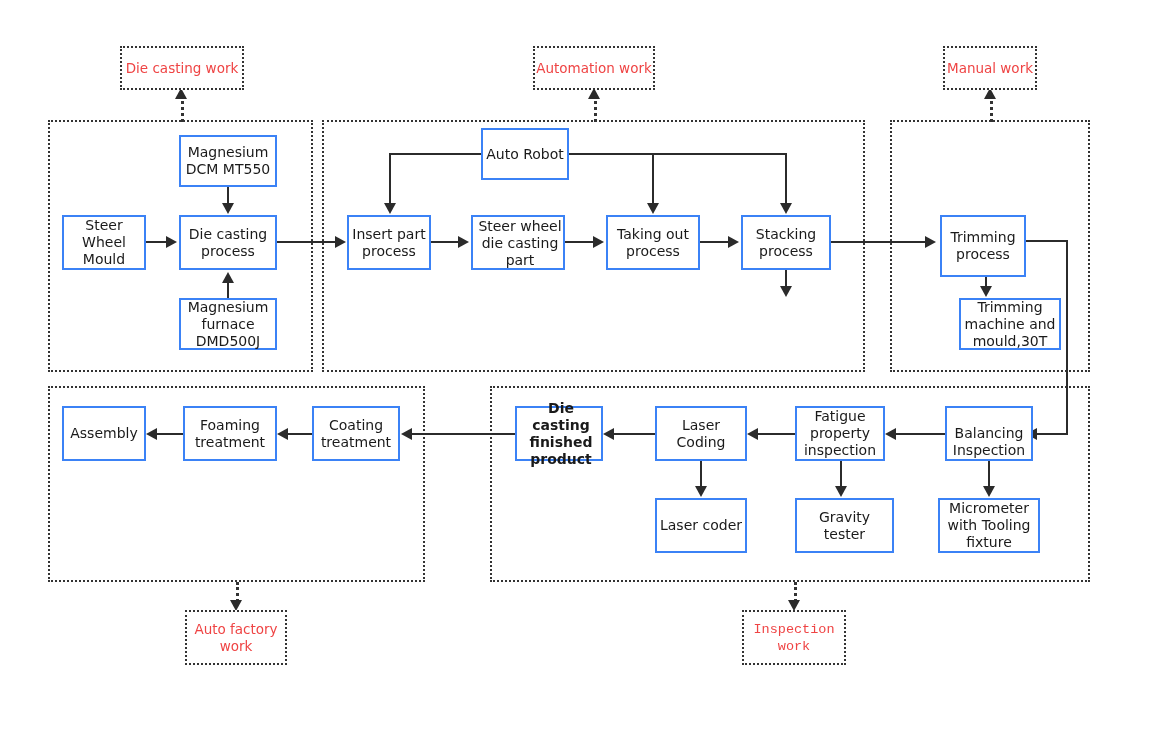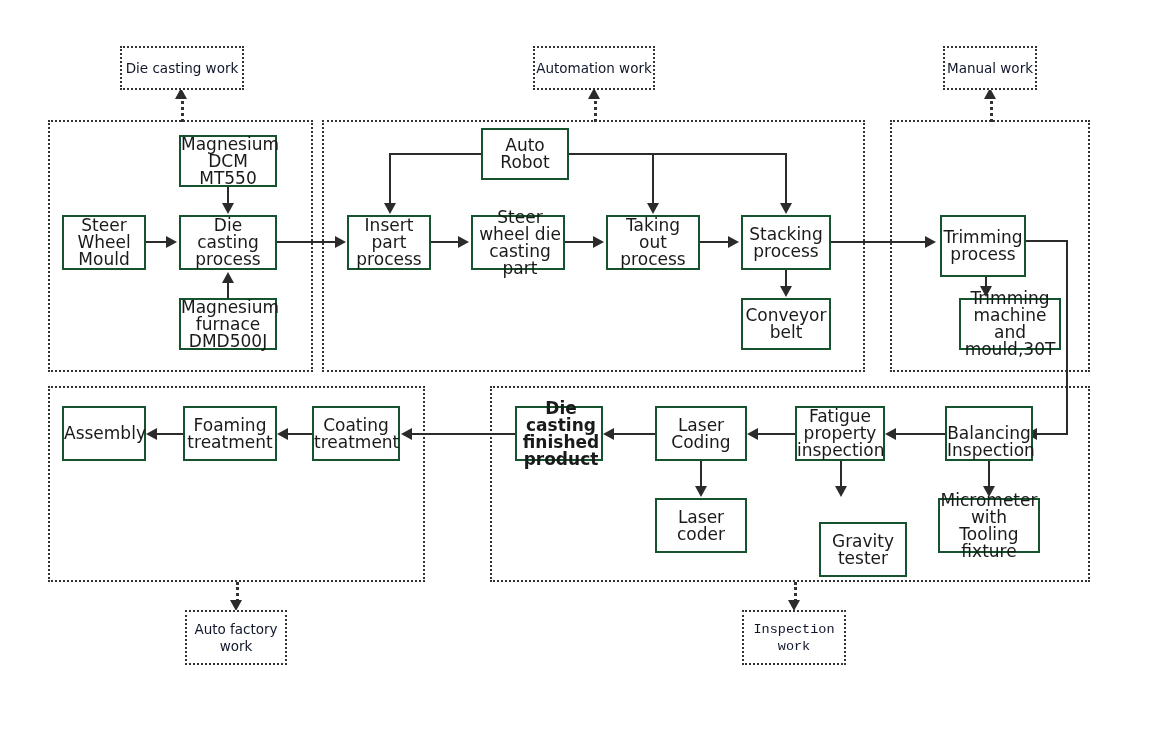--- a/index.html
+++ b/index.html
@@ -15,24 +15,24 @@
     width: 1152px;
     height: 731px;
     background: #ffffff;
     overflow: hidden;
   }
 
   
   .node {
     position: absolute;
     box-sizing: border-box;
-    border: 2px solid #14532d;
+    border: 2px solid #3b82f6;
     background: #ffffff;
     color: #1a1a1a;
-    font-size: 17px;
+    font-size: 14px;
     line-height: 17px;
     text-align: center;
     display: flex;
     align-items: center;
     justify-content: center;
     z-index: 5;
   }
   .node .txt {
     width: 100%;
     padding: 0 2px;
@@ -61,21 +61,21 @@
     background: transparent;
     z-index: 1;
   }
 
   
   .tag {
     position: absolute;
     box-sizing: border-box;
     border: 2px dotted #333333;
     background: #ffffff;
-    color: #0f172a;
+    color: #ef4444;
     font-size: 13.5px;
     line-height: 17px;
     text-align: center;
     display: flex;
     align-items: center;
     justify-content: center;
     z-index: 6;
   }
 
   
@@ -207,23 +207,20 @@
   </div>
 
   <div class="node" style="left:606px; top:215px; width:94px; height:55px;">
     <span class="txt">Taking out process</span>
   </div>
 
   <div class="node" style="left:741px; top:215px; width:90px; height:55px;">
     <span class="txt">Stacking process</span>
   </div>
 
-  <div class="node" style="left:741px; top:298px; width:90px; height:52px;">
-    <span class="txt">Conveyor belt</span>
-  </div>
 
   <div class="edge h" style="left:389px; top:153px; width:94px;"></div>
   <div class="edge v" style="left:389px; top:153px; height:51px;"></div>
   <div class="arrow down" style="left:384px; top:203px;"></div>
 
   <div class="edge h" style="left:567px; top:153px; width:219px;"></div>
   <div class="edge v" style="left:652px; top:153px; height:51px;"></div>
   <div class="arrow down" style="left:647px; top:203px;"></div>
   <div class="edge v" style="left:785px; top:153px; height:51px;"></div>
   <div class="arrow down" style="left:780px; top:203px;"></div>
@@ -264,21 +261,21 @@
   </div>
 
   <div class="node" style="left:938px; top:498px; width:102px; height:55px;">
     <span class="txt">Micrometer with Tooling fixture</span>
   </div>
 
   <div class="node" style="left:795px; top:406px; width:90px; height:55px;">
     <span class="txt">Fatigue property inspection</span>
   </div>
 
-  <div class="node" style="left:795px; top:522px; width:88px; height:55px;margin-left:24px;">
+  <div class="node" style="left:795px; top:498px; width:99px; height:55px;">
     <span class="txt">Gravity tester</span>
   </div>
 
   <div class="node" style="left:655px; top:406px; width:92px; height:55px;">
     <span class="txt">Laser Coding</span>
   </div>
 
   <div class="node" style="left:655px; top:498px; width:92px; height:55px;">
     <span class="txt">Laser coder</span>
   </div>

